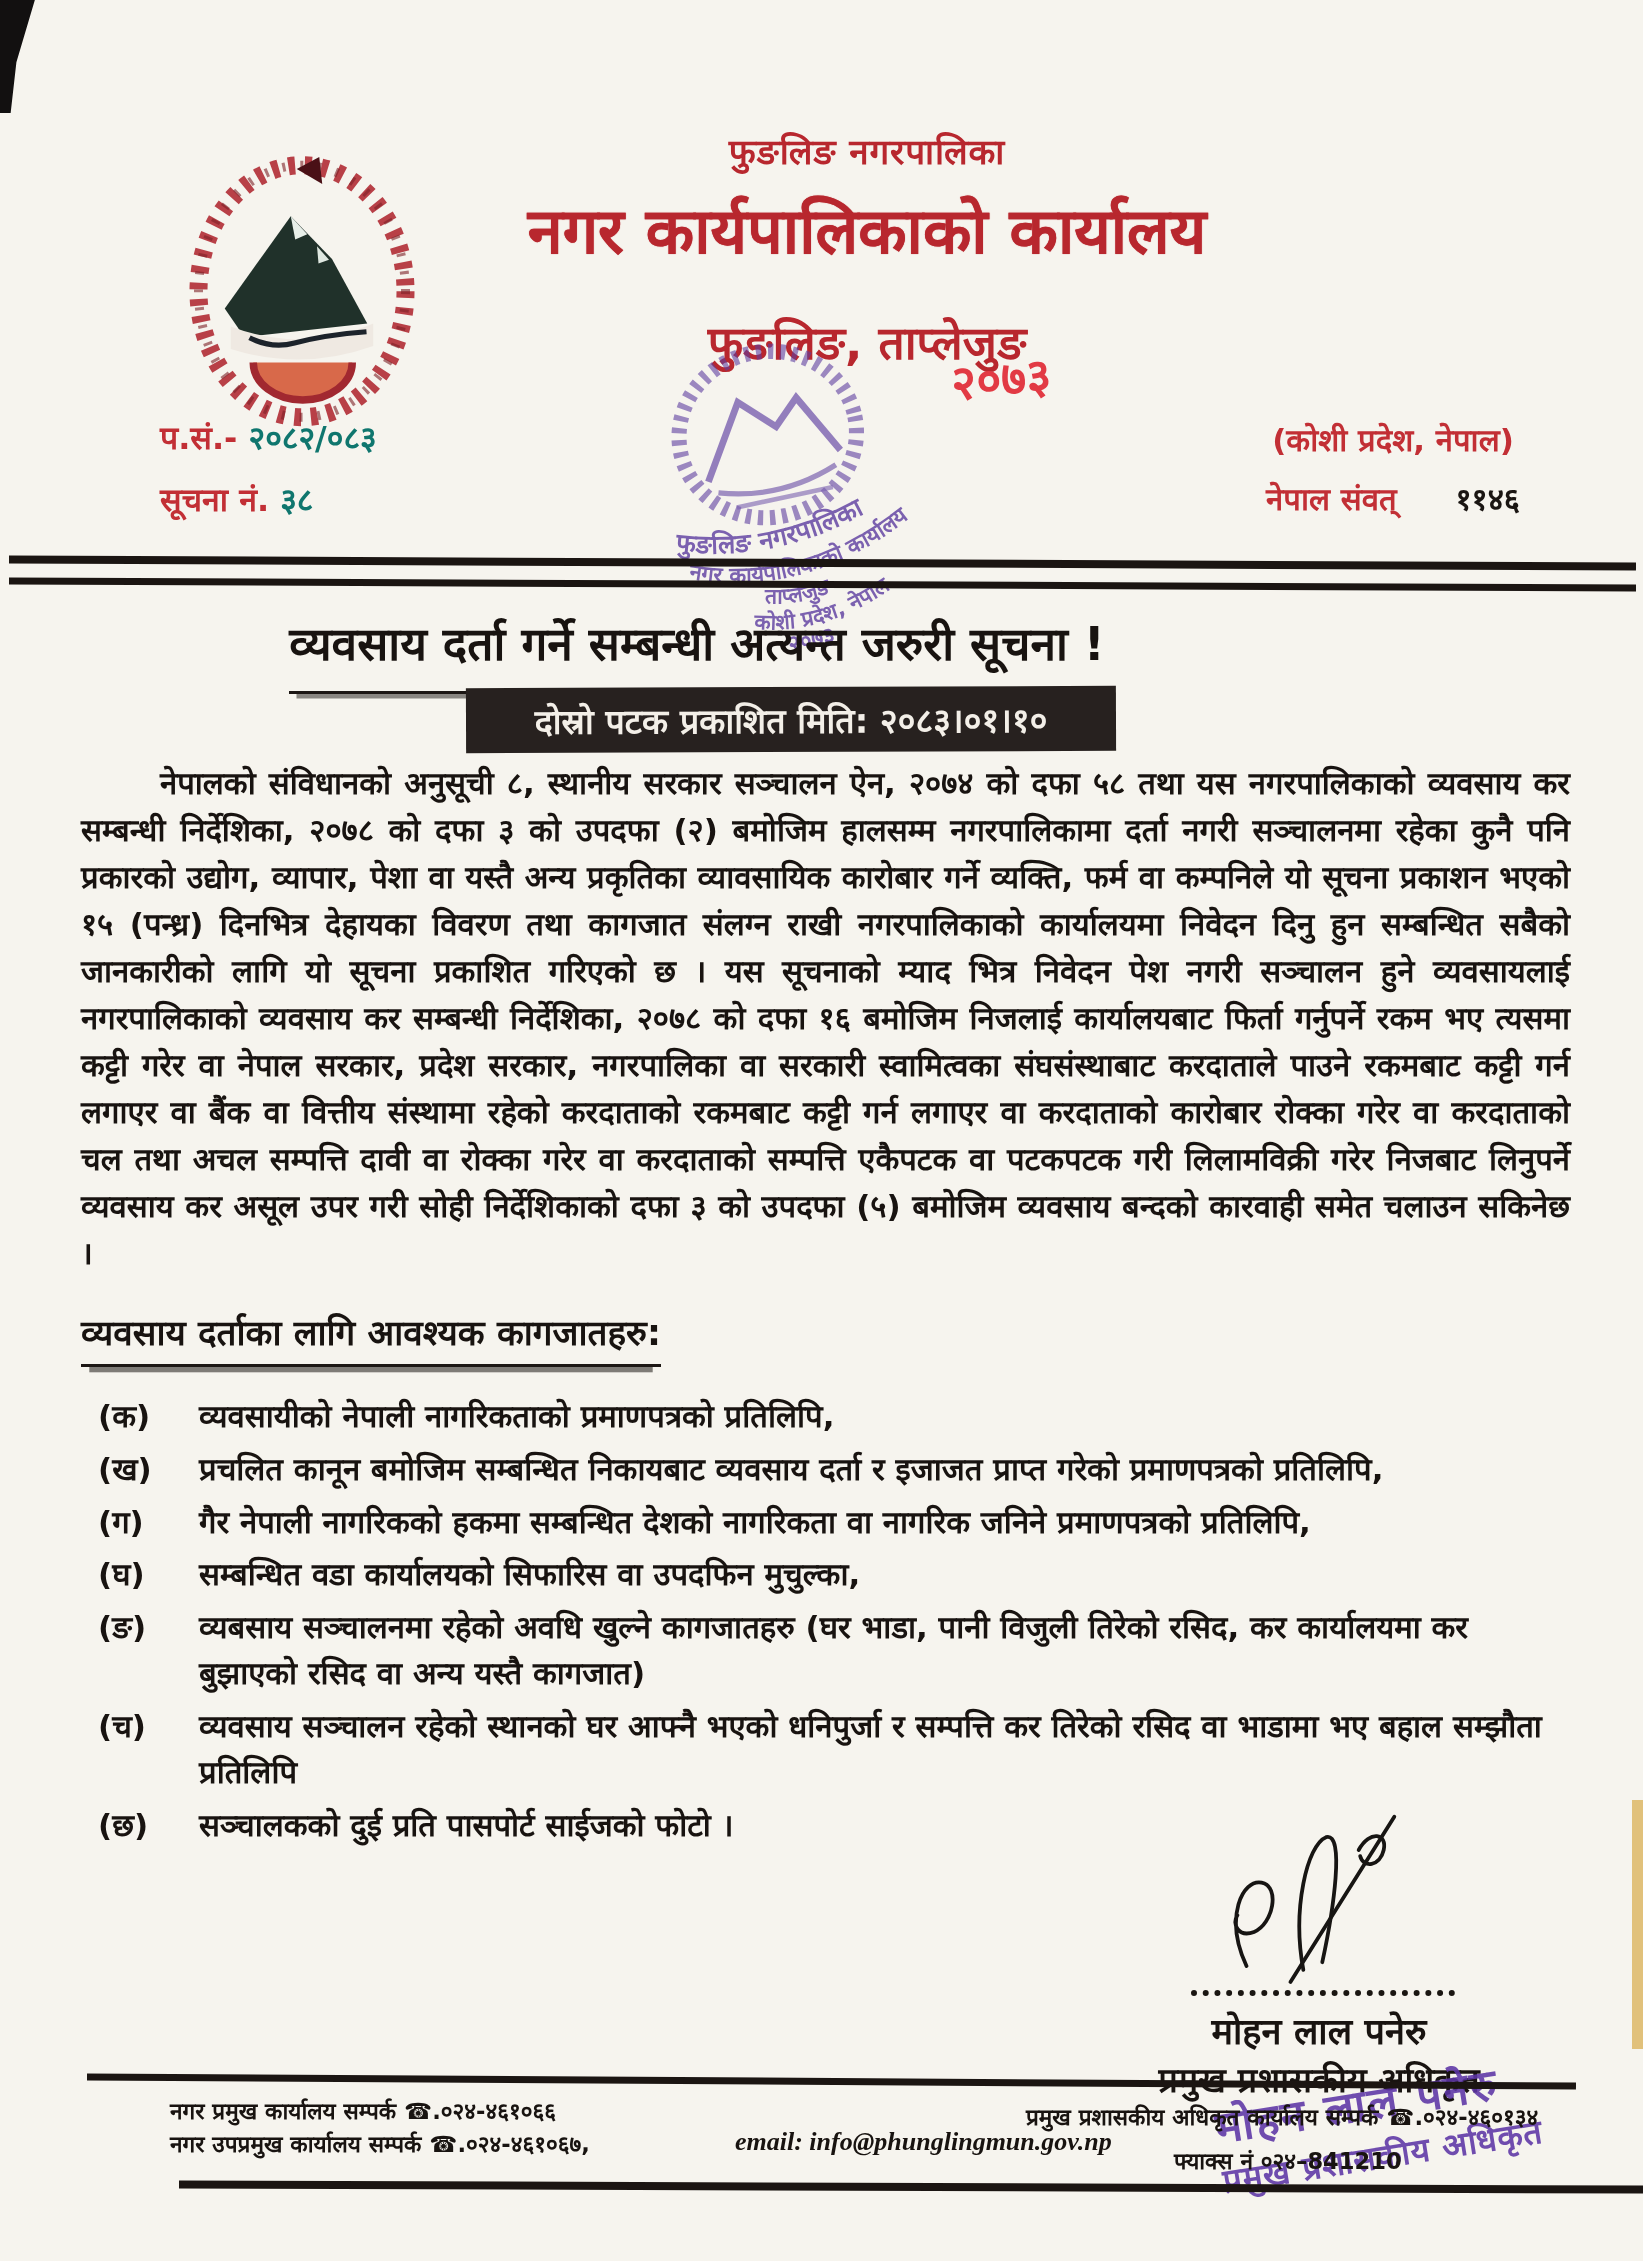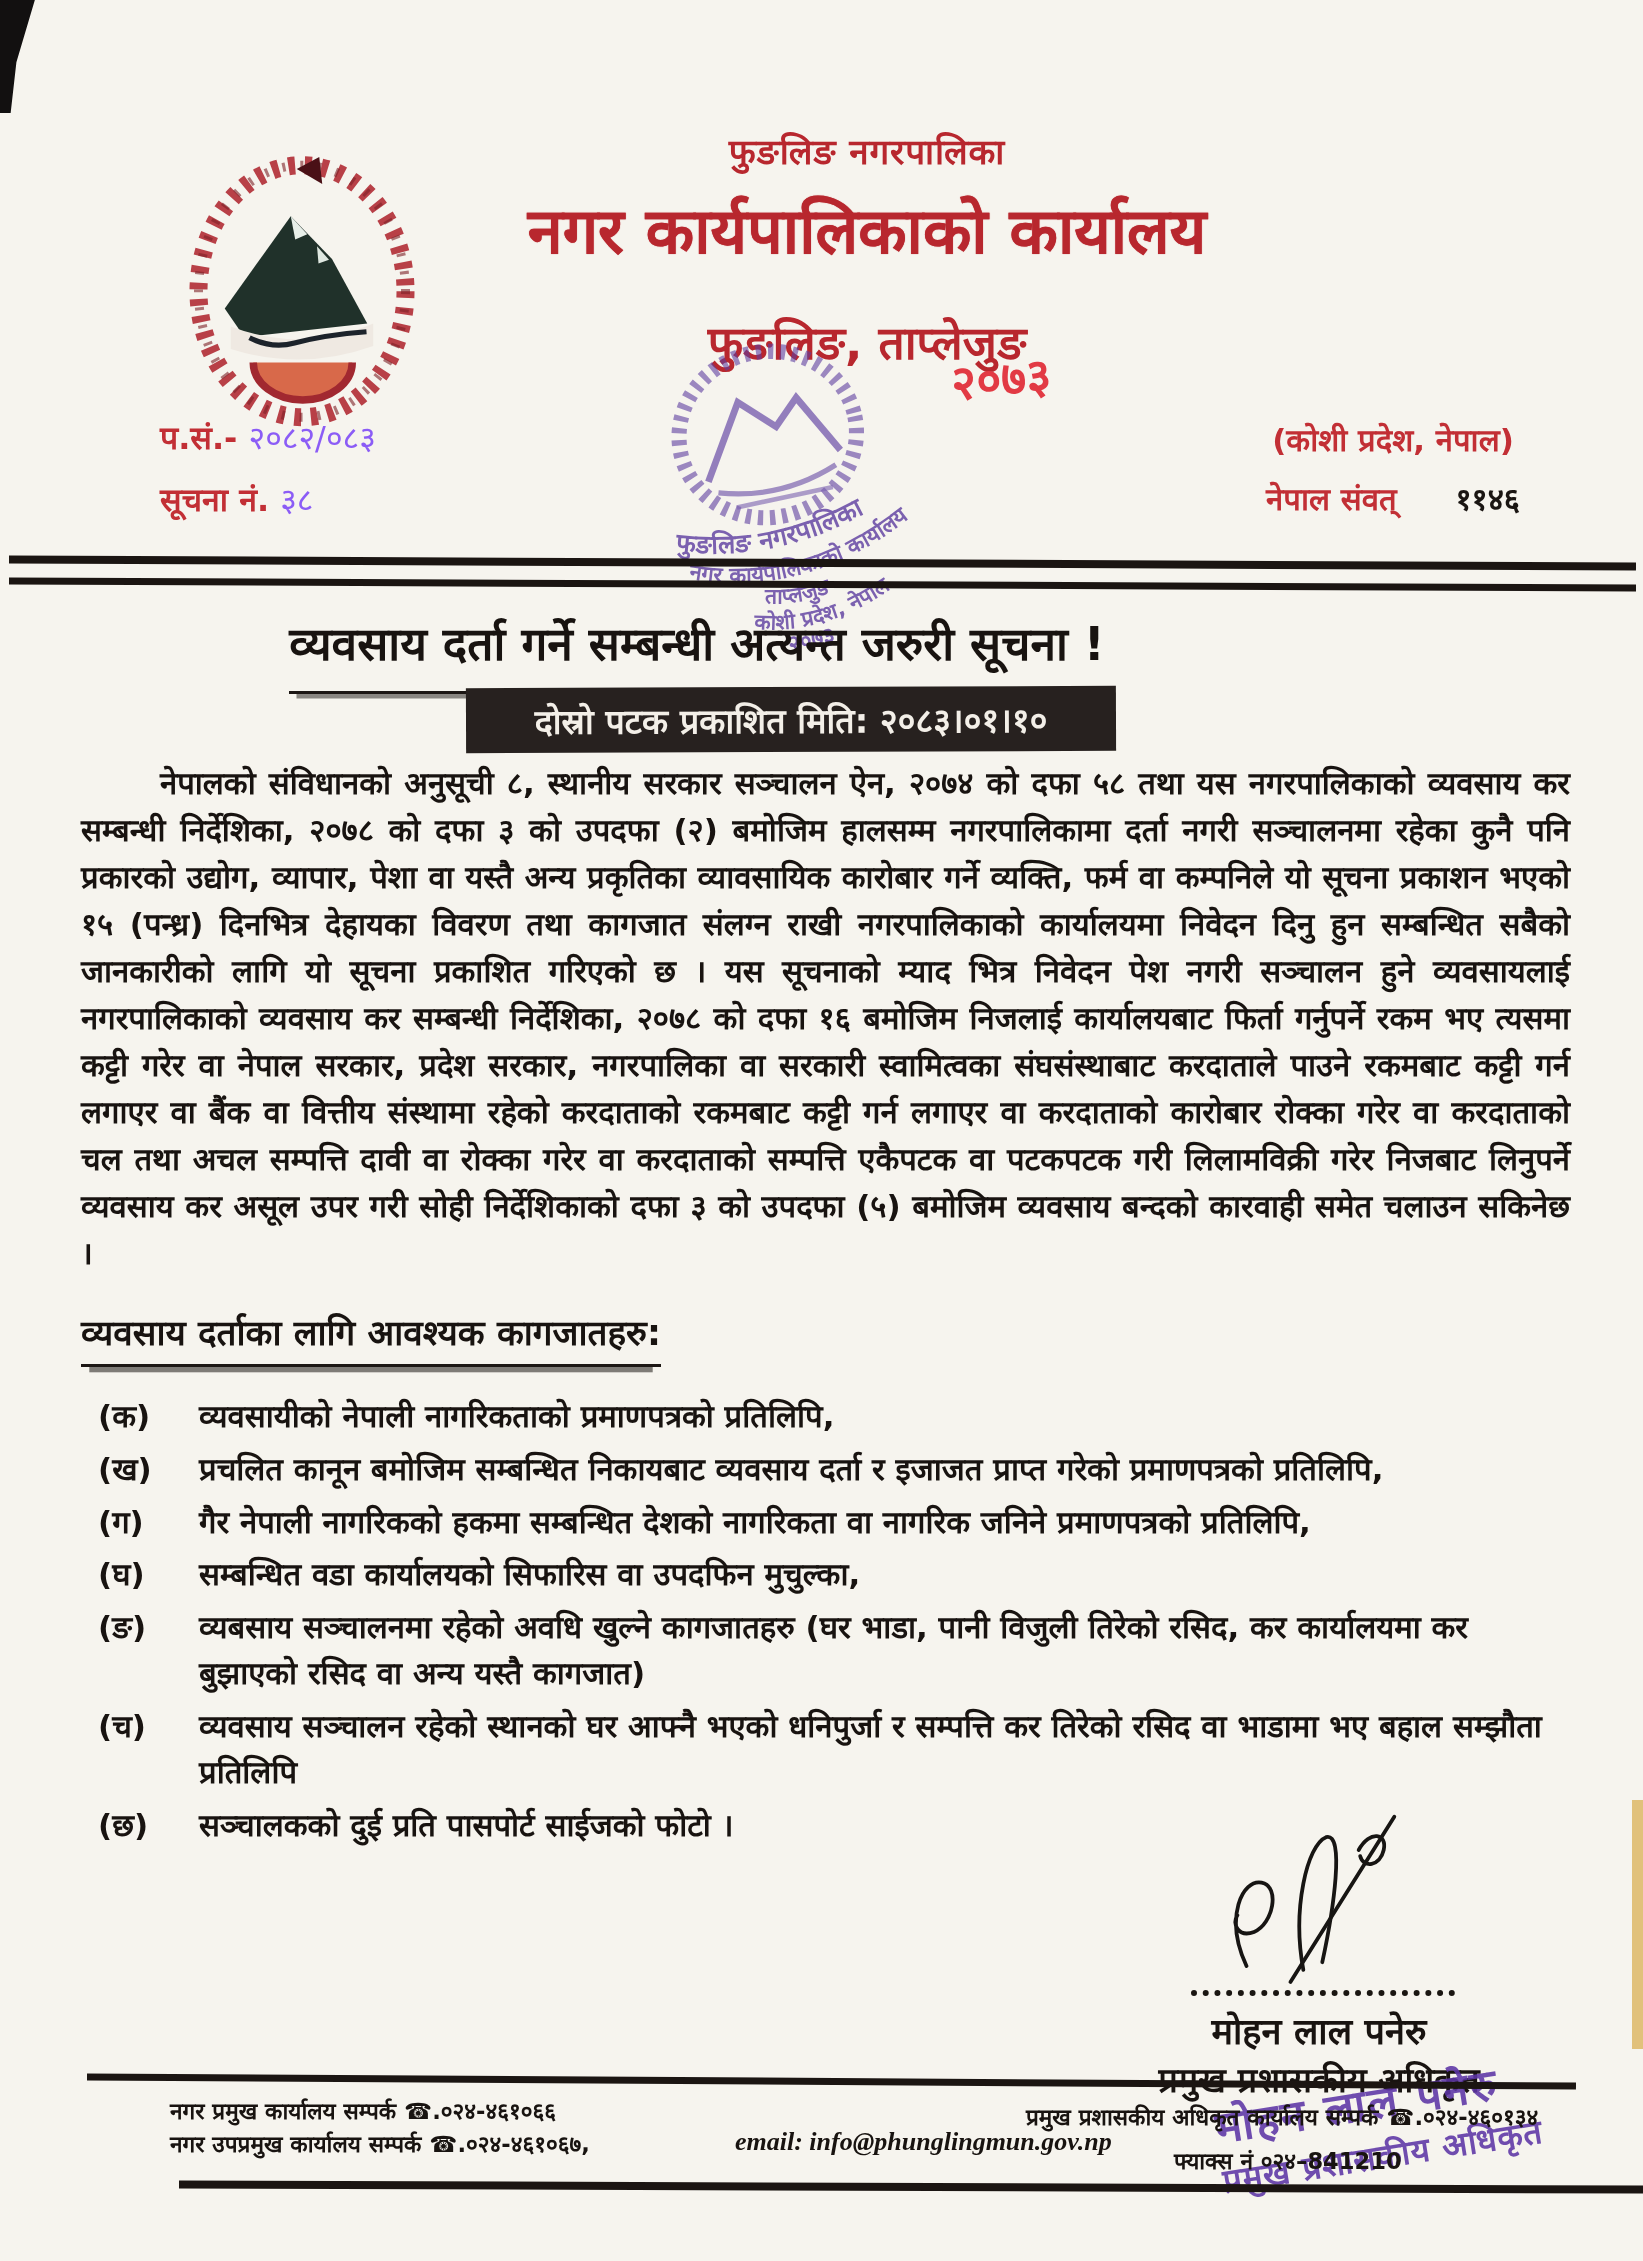--- a/index.html
+++ b/index.html
@@ -16,21 +16,21 @@
   .corner-tl{left:0;top:0;width:41px;height:113px;background:#121010;
     clip-path:polygon(0 0,85% 0,40% 55%,26% 100%,0 100%);}
   .edge-strip{right:0;top:1800px;width:12px;height:249px;background:#d9b054;opacity:.75;}
   
   .logo{left:176px;top:145px;width:252px;height:285px;}
   .head-center{left:411px;top:127px;width:912px;text-align:center;color:#b8272e;}
   .head-line1{font-size:35px;font-weight:700;letter-spacing:0.8px;}
   .head-line2{font-size:63px;font-weight:700;margin-top:12px;text-shadow:0 0 0.8px #b8272e;}
   .head-line3{font-size:46px;font-weight:700;margin-top:39px;text-align:center;}
   .ref-block{left:160px;top:407px;font-size:32px;font-weight:700;color:#c22f35;line-height:62px;white-space:nowrap;}
-  .ref-block .hand{color:#8b5cf6;font-weight:400;}
+  .ref-block .hand{color:#0f766e;font-weight:700;}
   .right-block{left:1227px;top:411px;width:332px;text-align:center;font-size:31px;font-weight:700;color:#c22f35;line-height:59px;white-space:nowrap;}
   .right-block .hand{color:#1a1512;margin-left:48px;}
   .seal{left:624px;top:323px;width:362px;height:332px;}
   .stamp-year{left:951px;top:345px;font-size:48px;font-weight:700;color:#e23a44;transform:rotate(-5deg);}
   .rule{background:#1b1512;}
   .rule1{left:9px;top:559px;width:1627px;height:8.3px;transform:rotate(.25deg);}
   .rule2{left:9px;top:581px;width:1627px;height:6.8px;transform:rotate(.25deg);}
   
   .title-wrap{left:79px;top:611px;width:1236px;text-align:center;}
   .title{display:inline-block;font-size:46px;font-weight:700;padding-bottom:18px;

